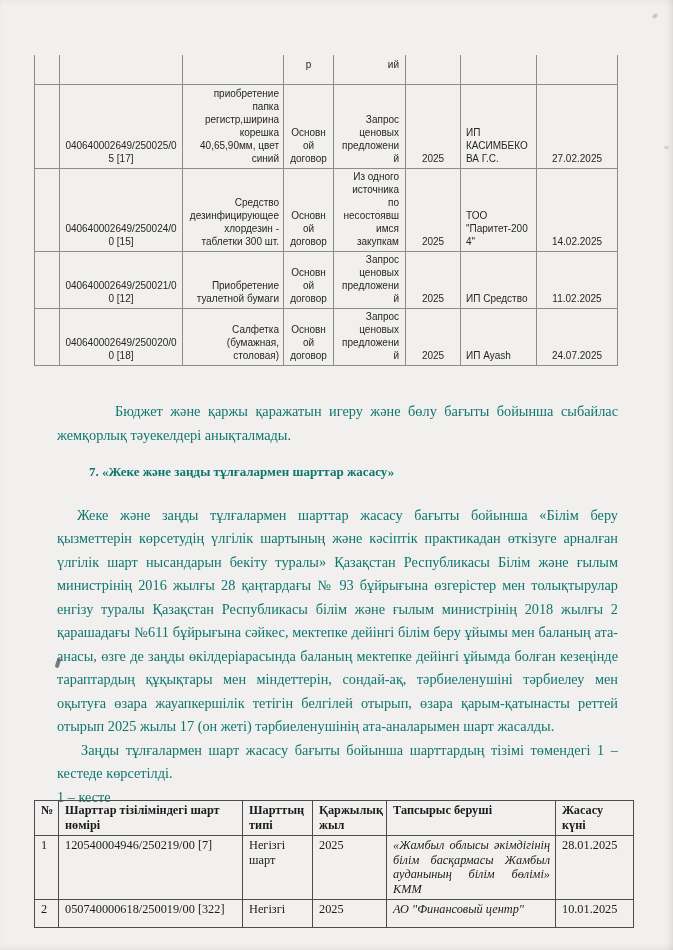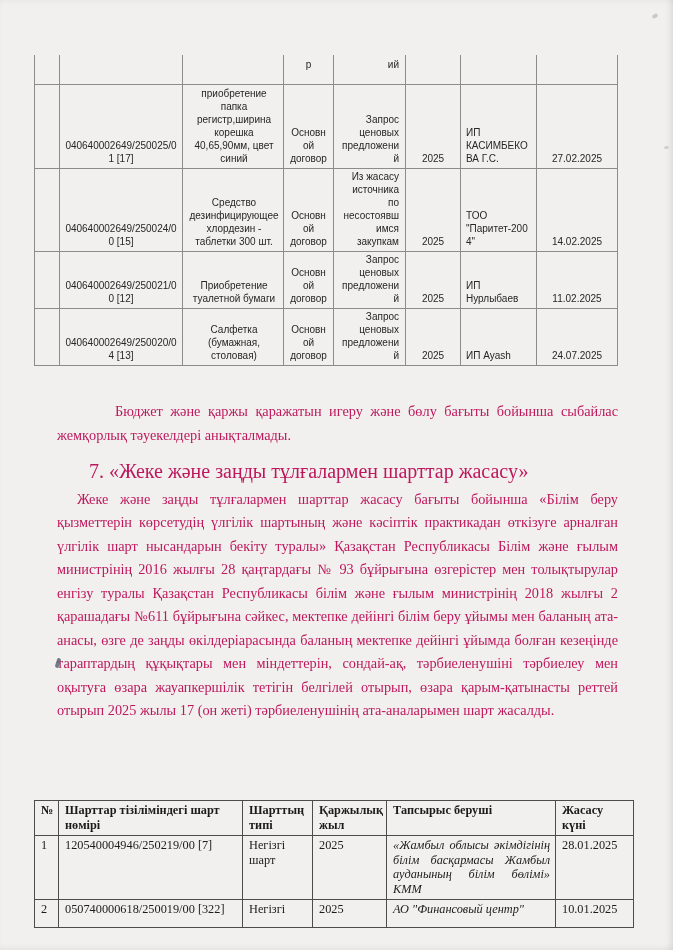--- a/index.html
+++ b/index.html
@@ -28,35 +28,35 @@
     vertical-align:bottom; text-align:center;
     padding:1px 4px 3px 4px;
     overflow-wrap:break-word; word-wrap:break-word;
   }
   table.t-top tr.partial td { border-top:none; vertical-align:top; padding-top:3px; }
   table.t-top tr.partial { height:29px; }
   table.t-top tr.r0 { height:84px; }
   table.t-top tr.r1 { height:82px; }
   table.t-top tr.r2 { height:56px; }
   table.t-top tr.r3 { height:57px; }
-  table.t-top td.desc  { text-align:center; padding-left:6px; }
+  table.t-top td.desc  { text-align:right; padding-left:6px; }
   table.t-top td.suppl { text-align:left; padding-left:5px;margin-left:9px; }
   table.t-top td.type  { padding:1px 5px 3px 5px; }
   table.t-top td.meth  { padding:1px 6px 3px 6px;text-align:right; }
   table.t-top td.date  { padding:1px 12px 3px 12px; }
 
   
   .body-block {
     position:absolute; left:57px; top:400px; width:561px;
     font-size:14.3px; line-height:23.5px;
-    text-align:justify; color:#be185d;
+    text-align:justify; color:#0f766e;
   }
   .body-block p { margin:0; }
   p.p1 { text-indent:58px; margin-bottom:13px; }
-  p.heading { text-indent:32px; font-weight:normal; font-size:20px; margin-bottom:4px; }
+  p.heading { text-indent:32px; font-weight:bold; font-size:13px; margin-bottom:20px; }
   p.p2 { text-indent:20px; }
   p.p3 { text-indent:24px; }
   .tbl-label { margin-top:15px; text-align:left; }
 
   
   table.t-bottom {
     position:absolute; left:34px; top:800px; width:599px;
     border-collapse:collapse; table-layout:fixed;
     font-family:"Liberation Serif", serif;
     font-size:12.3px; line-height:14.5px; color:#1b1b1b;
@@ -108,65 +108,67 @@
       <td></td>
       <td class="desc"></td>
       <td class="type">р</td>
       <td class="meth">ий</td>
       <td></td>
       <td class="suppl"></td>
       <td class="date"></td>
     </tr>
     <tr class="r0">
       <td></td>
-      <td>040640002649/250025/01 [17]</td>
+      <td>040640002649/250025/05 [17]</td>
       <td class="desc">приобретение папка регистр,ширина корешка 40,65,90мм, цвет синий</td>
       <td class="type">Основной договор</td>
       <td class="meth">Запрос ценовых предложений</td>
       <td>2025</td>
       <td class="suppl">ИП КАСИМБЕКОВА Г.С.</td>
       <td class="date">27.02.2025</td>
     </tr>
     <tr class="r1">
       <td></td>
       <td>040640002649/250024/00 [15]</td>
       <td class="desc">Средство дезинфицирующее хлордезин - таблетки 300 шт.</td>
       <td class="type">Основной договор</td>
-      <td class="meth">Из жасасу источника по несостоявшимся закупкам</td>
+      <td class="meth">Из одного источника по несостоявшимся закупкам</td>
       <td>2025</td>
       <td class="suppl">ТОО "Паритет-2004"</td>
       <td class="date">14.02.2025</td>
     </tr>
     <tr class="r2">
       <td></td>
       <td>040640002649/250021/00 [12]</td>
       <td class="desc">Приобретение туалетной бумаги</td>
       <td class="type">Основной договор</td>
       <td class="meth">Запрос ценовых предложений</td>
       <td>2025</td>
-      <td class="suppl">ИП Нурлыбаев</td>
+      <td class="suppl">ИП Средство</td>
       <td class="date">11.02.2025</td>
     </tr>
     <tr class="r3">
       <td></td>
-      <td>040640002649/250020/04 [13]</td>
+      <td>040640002649/250020/00 [18]</td>
       <td class="desc">Салфетка (бумажная, столовая)</td>
       <td class="type">Основной договор</td>
       <td class="meth">Запрос ценовых предложений</td>
       <td>2025</td>
       <td class="suppl">ИП Ayash</td>
       <td class="date">24.07.2025</td>
     </tr>
   </tbody>
     </table>
 
   <div class="body-block">
     <p class="p1">Бюджет және қаржы қаражатын игеру және бөлу бағыты бойынша сыбайлас жемқорлық тәуекелдері анықталмады.</p>
     <p class="heading">7. «Жеке және заңды тұлғалармен шарттар жасасу»</p>
     <p class="p2">Жеке және заңды тұлғалармен шарттар жасасу бағыты бойынша «Білім беру қызметтерін көрсетудің үлгілік шартының және кәсіптік практикадан өткізуге арналған үлгілік шарт нысандарын бекіту туралы» Қазақстан Республикасы Білім және ғылым министрінің 2016 жылғы 28 қаңтардағы № 93 бұйрығына өзгерістер мен толықтырулар енгізу туралы Қазақстан Республикасы білім және ғылым министрінің 2018 жылғы 2 қарашадағы №611 бұйрығына сәйкес, мектепке дейінгі білім беру ұйымы мен баланың ата-анасы, өзге де заңды өкілдеріарасында баланың мектепке дейінгі ұйымда болған кезеңінде тараптардың құқықтары мен міндеттерін, сондай-ақ, тәрбиеленушіні тәрбиелеу мен оқытуға өзара жауапкершілік тетігін белгілей отырып, өзара қарым-қатынасты реттей отырып 2025 жылы 17 (он жеті) тәрбиеленушінің ата-аналарымен шарт жасалды.</p>
+    <p class="p3">Заңды тұлғалармен шарт жасасу бағыты бойынша шарттардың тізімі төмендегі 1 – кестеде көрсетілді.</p>
+    <p class="tbl-label">1 – кесте</p>
   </div>
 
   <table class="t-bottom">
     <colgroup>
       <col style="width:24px">
         <col style="width:184px">
         <col style="width:70px">
       <col style="width:74px">
         <col style="width:169px">
         <col style="width:78px">

